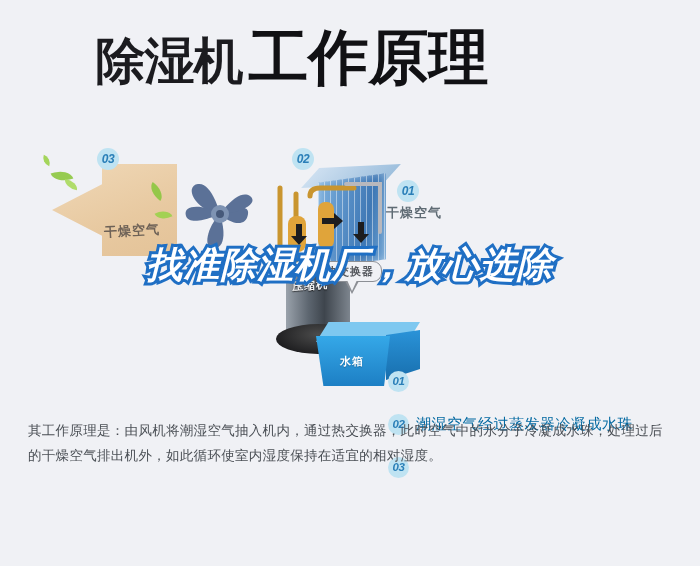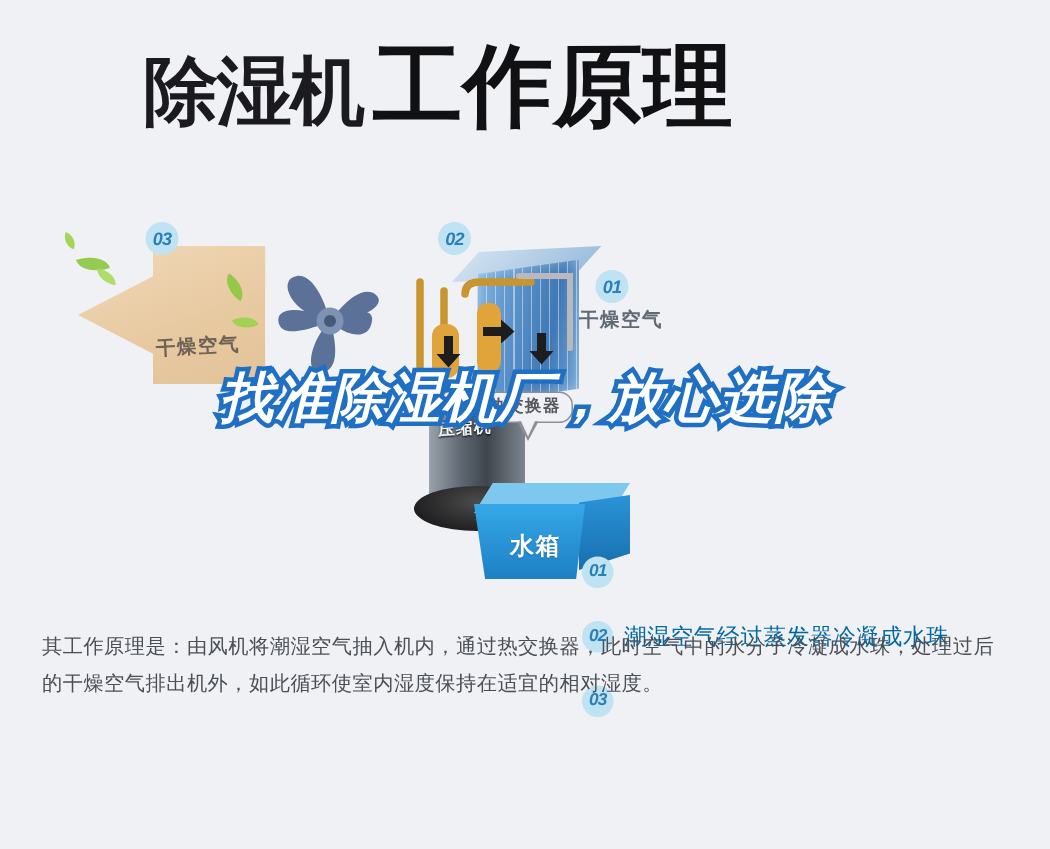--- a/index.html
+++ b/index.html
@@ -106,21 +106,21 @@
     position:absolute;left:0;top:14px;width:74px;height:50px;
     background:linear-gradient(180deg,#35a8e8,#1d7fc4);
     clip-path:polygon(0% 0%, 100% 0%, 92% 100%, 10% 100%);
   }
   .tank-side{
     position:absolute;left:70px;top:8px;width:34px;height:50px;
     background:linear-gradient(180deg,#2a93d8,#186fae);
     clip-path:polygon(0% 10%, 100% 0%, 100% 78%, 0% 100%);
   }
   .tank-label{
-    position:absolute;left:24px;top:32px;font-size:16px;color:#ffffff;
+    position:absolute;left:24px;top:32px;font-size:11px;color:#ffffff;
     font-weight:700;letter-spacing:1px;text-shadow:0 1px 1px rgba(0,0,0,.25);
   }
 
   
   .moist-arc{
     position:absolute;left:392px;top:8px;width:230px;height:150px;
     overflow:hidden;
   }
   .moist-arc i{
     position:absolute;left:-40px;top:-98px;width:290px;height:290px;

